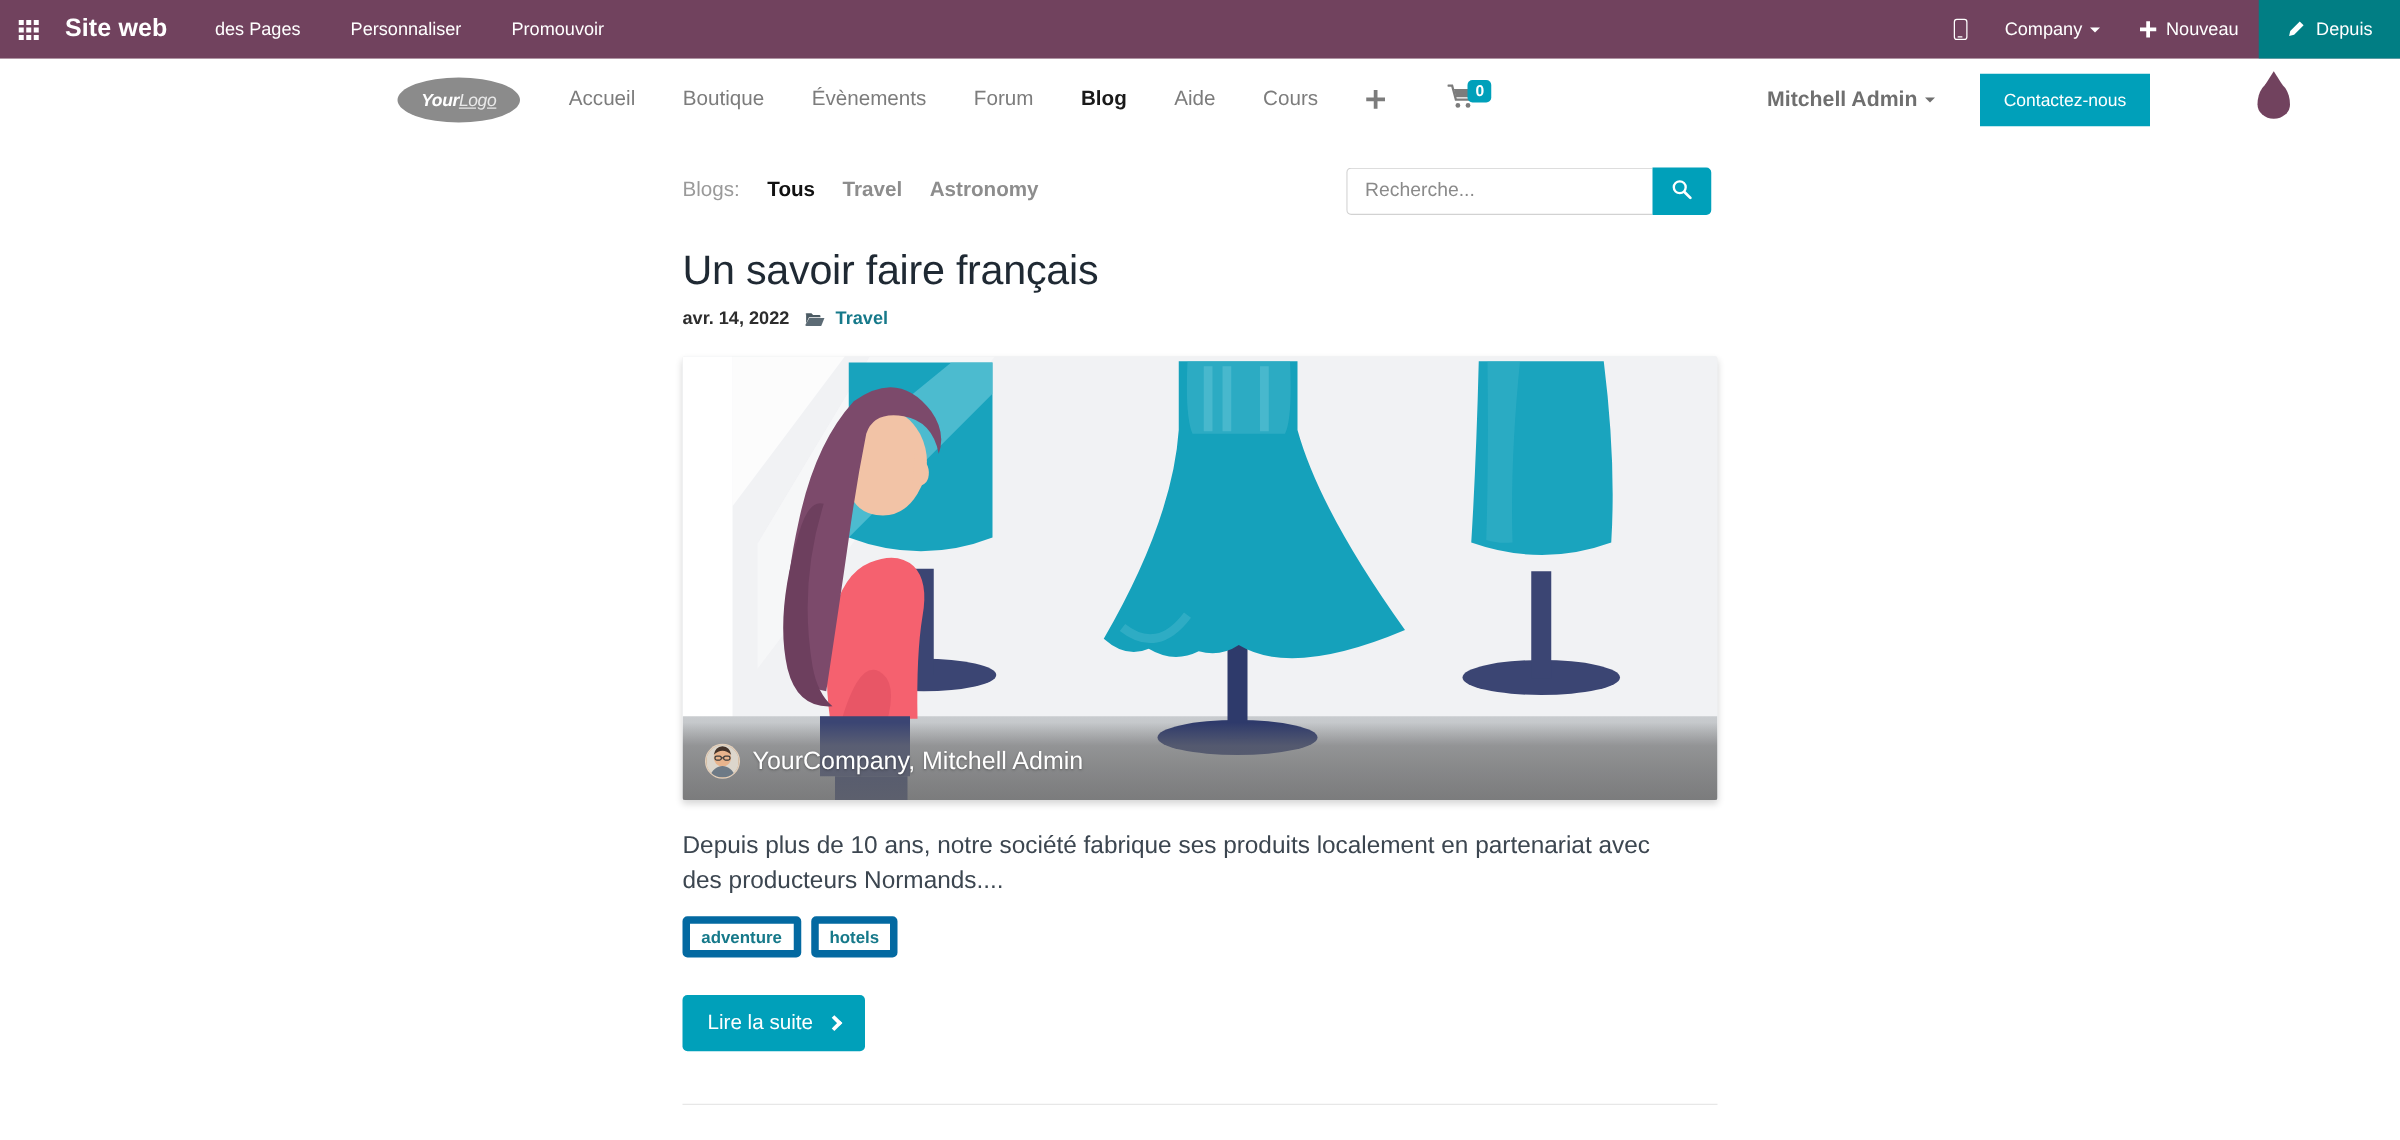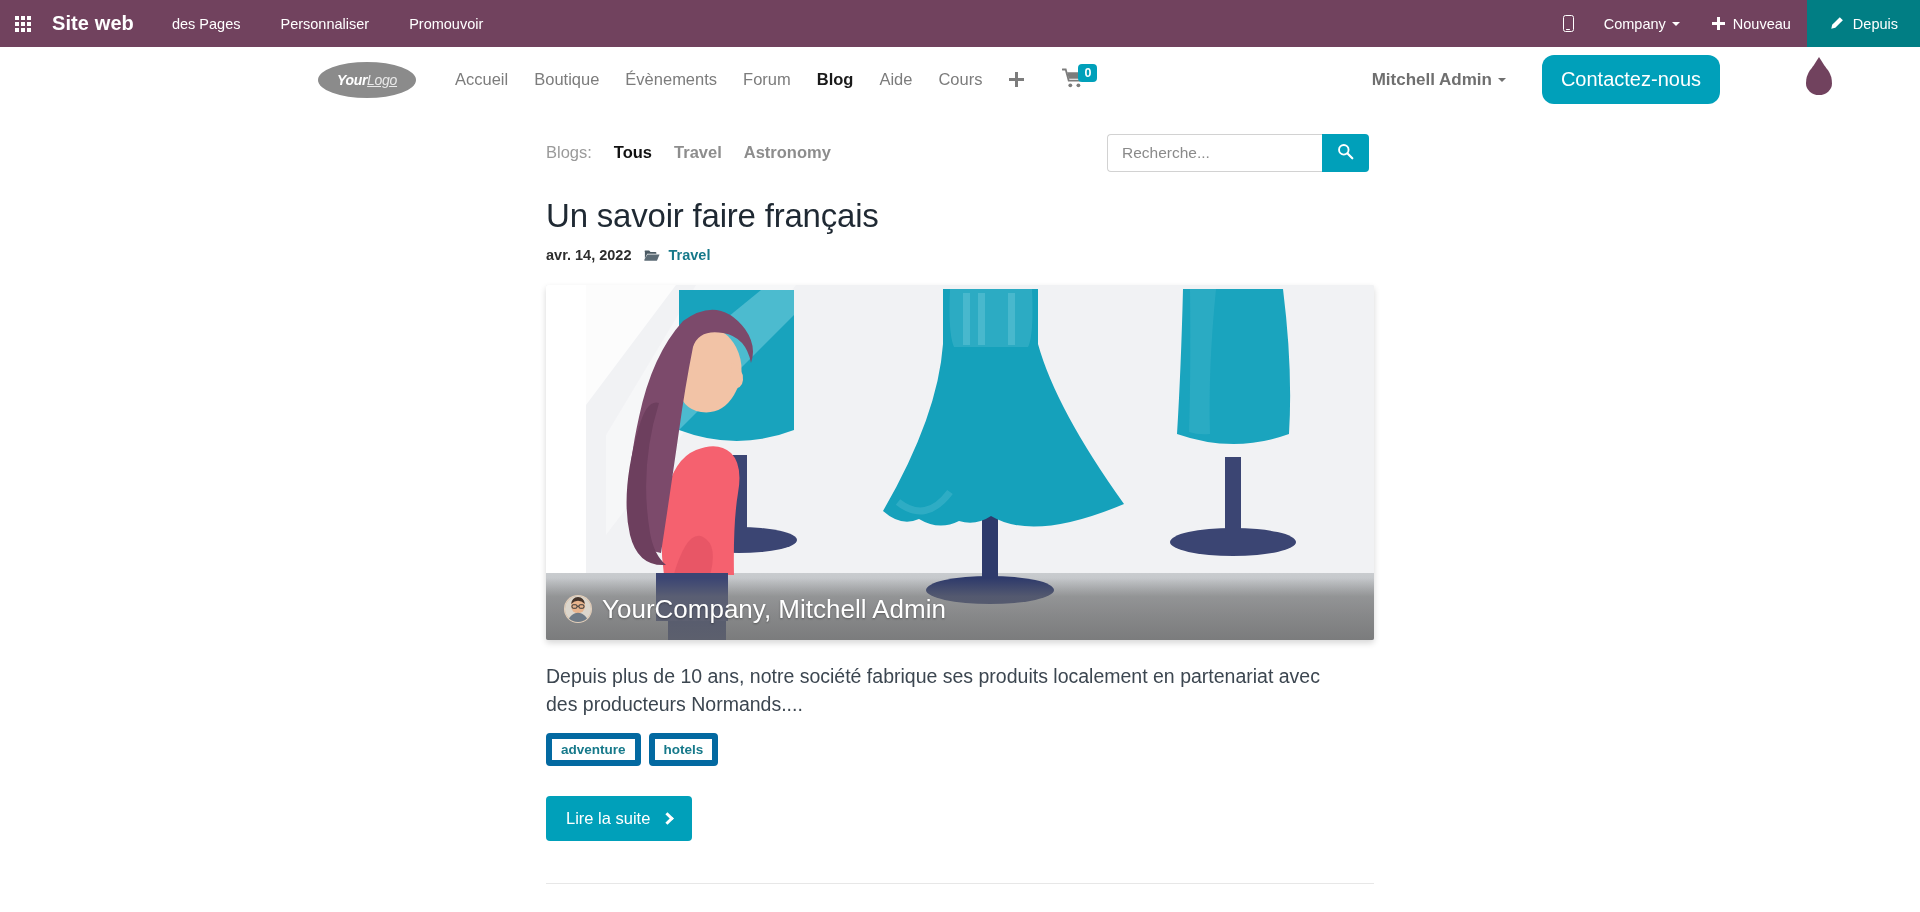--- a/index.html
+++ b/index.html
@@ -121,21 +121,21 @@
     font-size: 14px; font-style: italic;
     color: #ffffff; letter-spacing: -.3px;
     font-family: "Liberation Sans", sans-serif;
   }
   .logo-text b { font-weight: bold; }
   .logo-text span { color: #e9e9e9; font-weight: normal; text-decoration: underline; }
 
   .main-nav {
     display: flex; align-items: center;
     margin-left: 26px;
-    gap: 0px;
+    gap: 12px;
   }
   .nav-link {
     padding: 0 13px;
     font-size: 16.5px;
     color: #7c7c7c;
     cursor: pointer;
     white-space: nowrap;
   }
   .nav-link.active { color: #1a1a1a; font-weight: bold; }
   .nav-plus {
@@ -170,23 +170,23 @@
     padding-right: 0;
   }
   .user-menu {
     font-size: 17px; font-weight: bold; color: #6f6f6f;
     cursor: pointer; white-space: nowrap;
     display: flex; align-items: center; padding-left: 30px;
   }
   .contact-btn {
     margin-left: 36px; margin-right: 0;
     background: #00a0ba; color: #ffffff;
-    font-size: 20px;
+    font-size: 14px;
     padding: 13px 19px;
-    border-radius: 12px;
+    border-radius: 0;
     cursor: pointer; white-space: nowrap;
   }
   .droplet {
     margin-left: 86px;
     margin-right: 88px;
     width: 26px; height: 30px;
     background: #71425e;
     border-radius: 50% 50% 50% 50% / 62% 62% 38% 38%;
     position: relative;
     flex: 0 0 auto;
@@ -215,21 +215,21 @@
     color: #8d8d8d; margin-right: 22px; cursor: pointer;
   }
   .blog-cat.active { color: #111111; }
 
   .search-wrap {
     margin-left: auto; margin-right: 551px;
     display: flex; align-items: stretch;
     height: 38px;
   }
   .search-input {
-    width: 215px;
+    width: 245px;
     border: 1px solid #d2d2d2;
     border-right: none;
     border-radius: 4px 0 0 4px;
     padding: 0 14px;
     font-size: 15.5px;
     color: #333;
     outline: none;
     font-family: "Liberation Sans", sans-serif;
     background: #fff;
   }
@@ -287,21 +287,21 @@
     background: linear-gradient(to bottom, rgba(120,120,120,0) 0%, rgba(115,115,115,.55) 30%, rgba(110,110,110,.72) 100%);
   }
   .avatar {
     width: 28px; height: 28px; border-radius: 50%;
     overflow: hidden; flex: 0 0 auto;
     margin-right: 10px;
     border: 1px solid rgba(255,255,255,.5);
     background: #c8a078;
   }
   .caption-text {
-    color: #ffffff; font-size: 26px;
+    color: #ffffff; font-size: 20px;
     text-shadow: 0 1px 2px rgba(0,0,0,.35);
   }
 
   .excerpt {
     font-size: 19.5px;
     line-height: 1.45;
     color: #3c4650;
     margin: 0 0 14px 0;
     max-width: 800px;
   }

